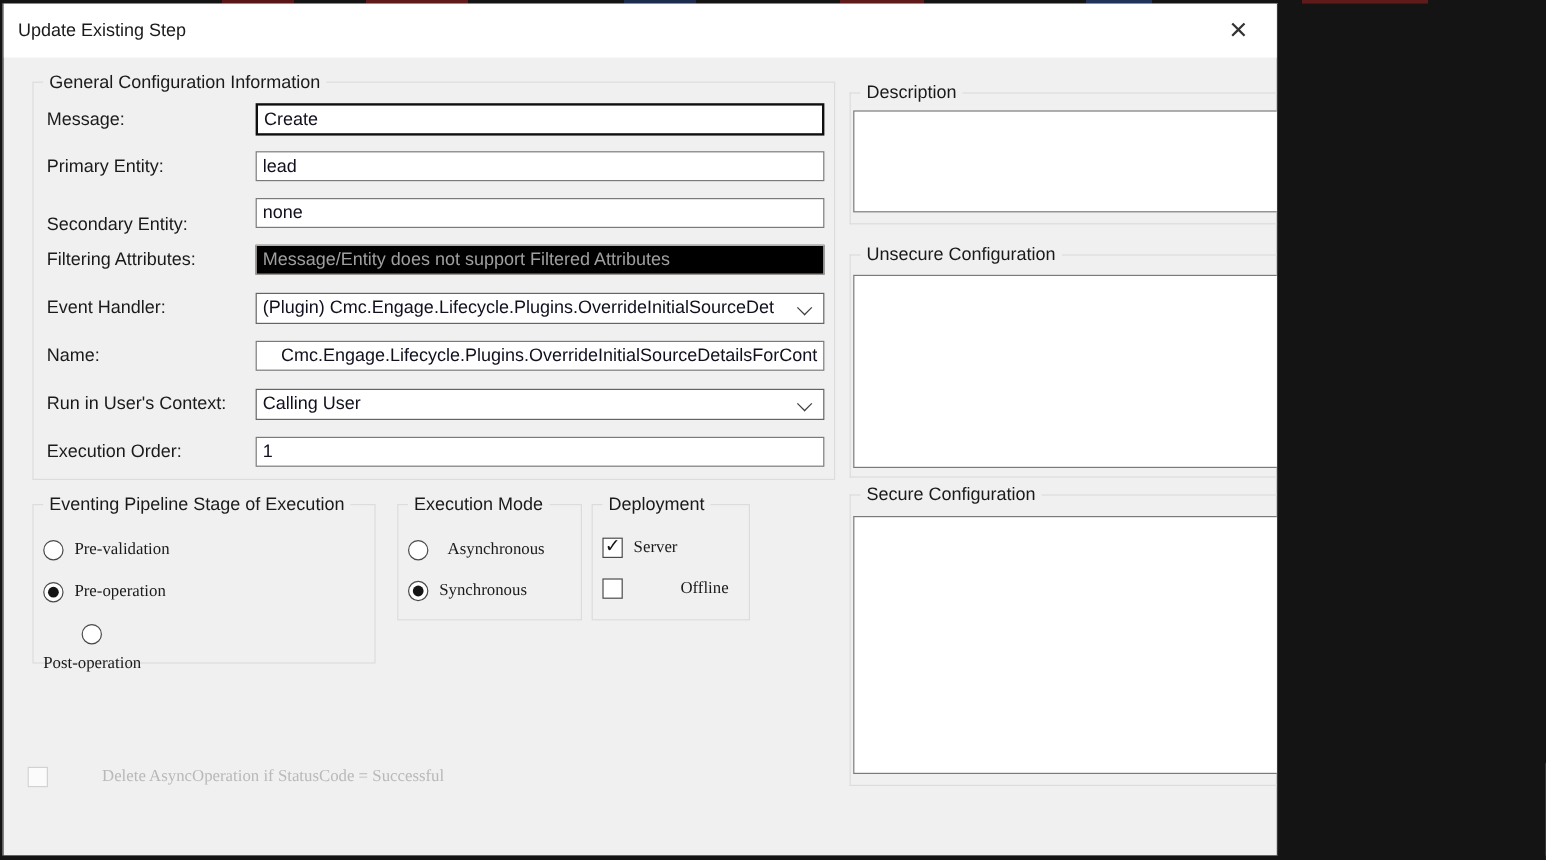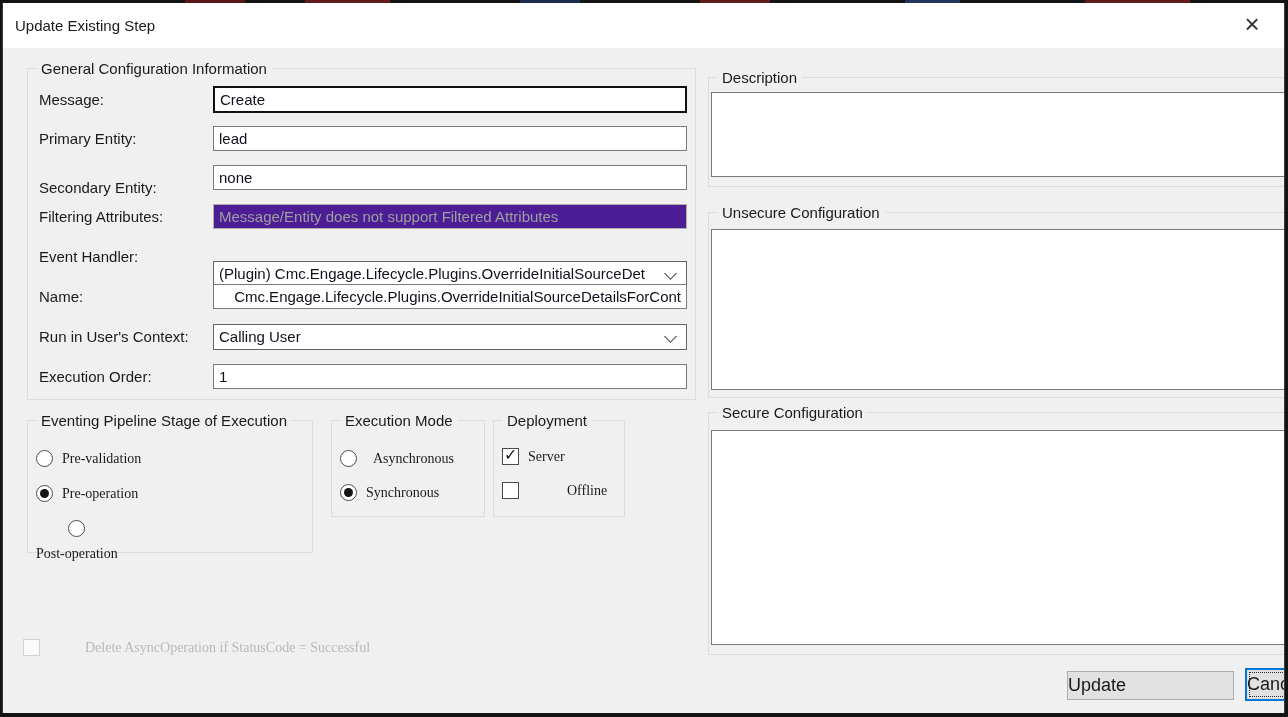--- a/index.html
+++ b/index.html
@@ -2,32 +2,32 @@
 <html><head>
 <meta charset="utf-8">
 <style>
   * { margin:0; padding:0; box-sizing:border-box; }
   html,body { width:1288px; height:717px; }
   body { font-family:"Liberation Sans", sans-serif; background:#161616; position:relative; overflow:hidden; }
 
   .screen { position:absolute; left:0; top:0; width:1288px; height:717px; background:#141414; }
   .bg-patch { position:absolute; top:0; height:3px; }
 
-  .window { position:absolute; left:2px; top:3px; width:1283px; height:710px; background:#f0f0f0; overflow:hidden; border-left:1px solid #3a3a3a; border-right:1px solid #3a3a3a; }
+  .window { position:absolute; left:2px; top:3px; width:1063px; height:710px; background:#f0f0f0; overflow:hidden; border-left:1px solid #3a3a3a; border-right:1px solid #3a3a3a; }
   .titlebar { position:absolute; left:0; top:0; width:100%; height:45px; background:#ffffff; }
   .title-text { position:absolute; left:12px; top:0; line-height:45px; font-size:15px; color:#1a1a1a; }
   .close-btn { position:absolute; right:8px; top:0; width:48px; height:45px; text-align:center; line-height:43px; font-size:26px; font-weight:300; color:#333; cursor:default; }
 
   .groupbox { position:absolute; border:1px solid #dcdcdc; }
   .groupbox .legend { position:absolute; top:-9px; left:8px; background:#f0f0f0; padding:0 5px; font-size:15px; color:#1a1a1a; white-space:nowrap; }
 
   .fld-label { position:absolute; left:36px; width:170px; font-size:15px; color:#1a1a1a; line-height:25px; white-space:nowrap; }
   .textbox { position:absolute; left:210px; width:474px; height:25px; background:#ffffff; border:1px solid #7a7a7a; font-size:15px; color:#10101e; line-height:23px; padding:0 5px; white-space:nowrap; overflow:hidden; font-family:"Liberation Sans", sans-serif; }
   .textbox.focused { height:27px; border:2px solid #0f0f0f; line-height:23px; }
-  .textbox.disabled { background:#4c1d95; border:1px solid #b3b0ac; color:#9f9f9f; }
+  .textbox.disabled { background:#000000; border:1px solid #b3b0ac; color:#9f9f9f; }
   .combobox { position:absolute; left:210px; width:474px; height:26px; background:#ffffff; border:1px solid #646464; font-size:15px; color:#10101e; line-height:24px; padding:0 26px 0 5px; white-space:nowrap; overflow:hidden; }
   .chevron { position:absolute; right:11px; top:7px; width:9px; height:9px; border-right:1.7px solid #3c3c3c; border-bottom:1.7px solid #3c3c3c; transform:rotate(45deg); }
 
   .opt-row { position:absolute; display:flex; align-items:center; gap:9px; white-space:nowrap; }
   .opt-row .opt-label { font-size:14px; color:#1a1a1a;font-family:Liberation Serif, serif; }
   .radio { width:17px; height:17px; border:1px solid #4a4a4a; border-radius:50%; background:#fff; position:relative; flex:0 0 auto; }
   .radio.selected::after { content:""; position:absolute; left:3px; top:3px; width:9px; height:9px; border-radius:50%; background:#151515; }
   .checkbox { width:17px; height:17px; border:1px solid #4a4a4a; background:#fff; position:relative; flex:0 0 auto; }
   .checkbox.checked::after { content:"\2713"; position:absolute; left:1px; top:-4px; font-size:16px; color:#151515; }
   .checkbox.disabled { border:1px solid #d2d2d2; background:#fbfbfb; }
@@ -69,21 +69,21 @@
   <div class="fld-label" style="top:123px;">Primary Entity:</div>
   <div class="textbox" style="top:123px;">lead</div>
 
   <div class="fld-label" style="top:172px;">Secondary Entity:</div>
   <div class="textbox" style="top:162px;">none</div>
 
   <div class="fld-label" style="top:201px;">Filtering Attributes:</div>
   <div class="textbox disabled" style="top:201px;">Message/Entity does not support Filtered Attributes</div>
 
   <div class="fld-label" style="top:241px;">Event Handler:</div>
-  <div class="combobox" style="top:241px;margin-top:17px;">
+  <div class="combobox" style="top:241px;">
     <span>(Plugin) Cmc.Engage.Lifecycle.Plugins.OverrideInitialSourceDet</span>
     <span class="chevron"></span>
   </div>
 
   <div class="fld-label" style="top:281px;">Name:</div>
   <div class="textbox" style="top:281px;text-align:right;">Cmc.Engage.Lifecycle.Plugins.OverrideInitialSourceDetailsForCont</div>
 
   <div class="fld-label" style="top:321px;">Run in User's Context:</div>
   <div class="combobox" style="top:321px;">
     <span>Calling User</span>

